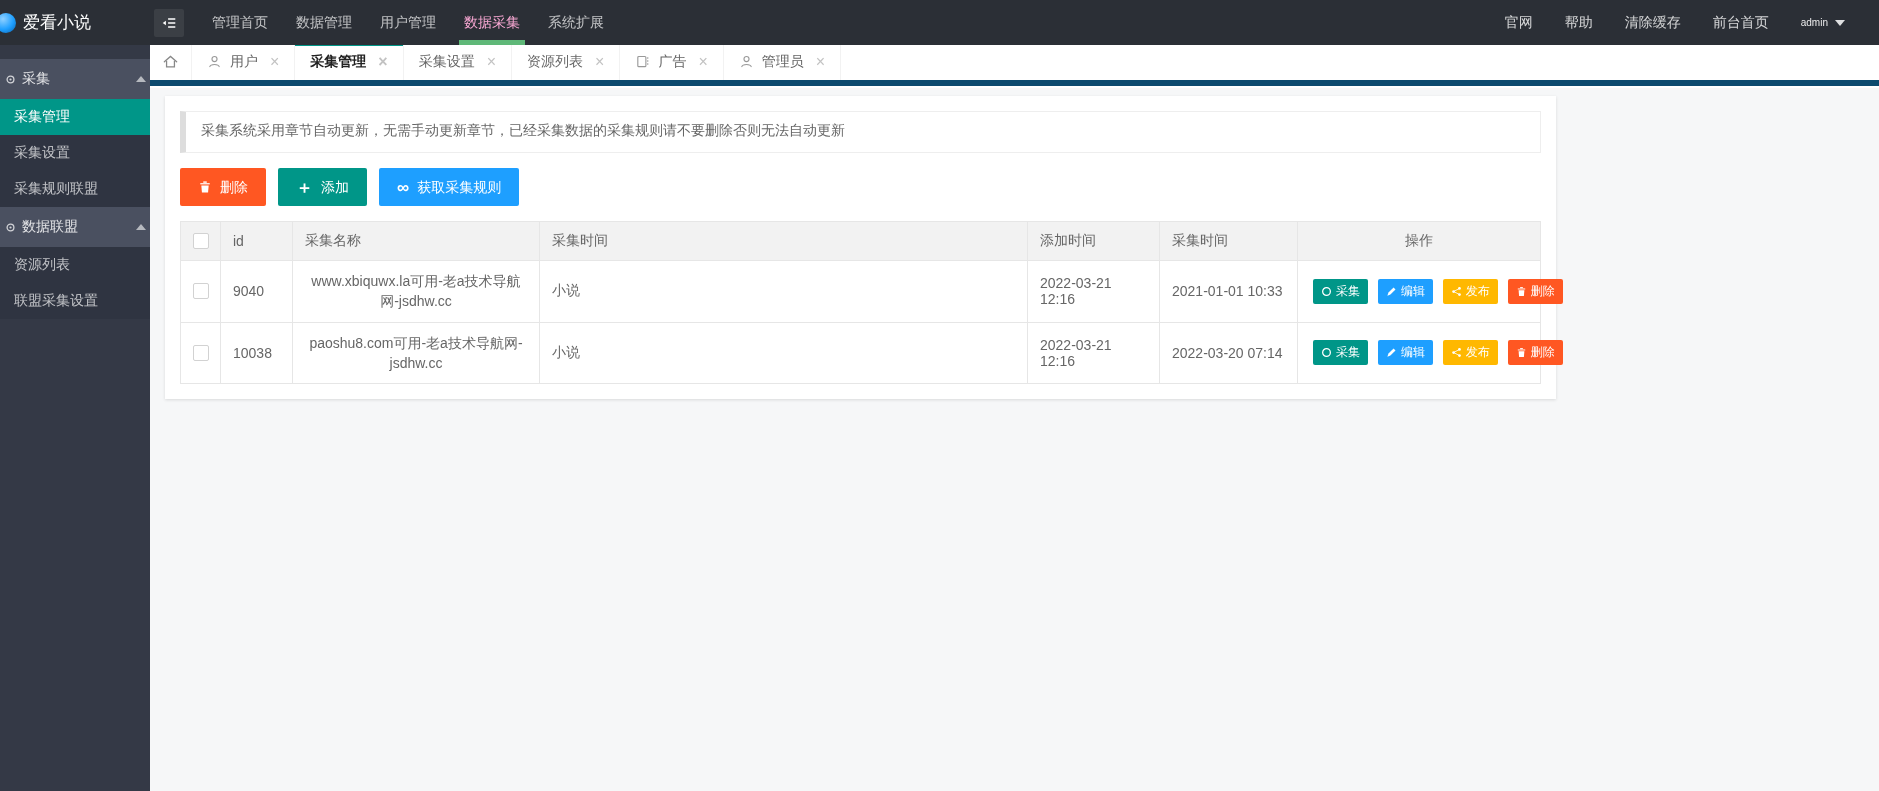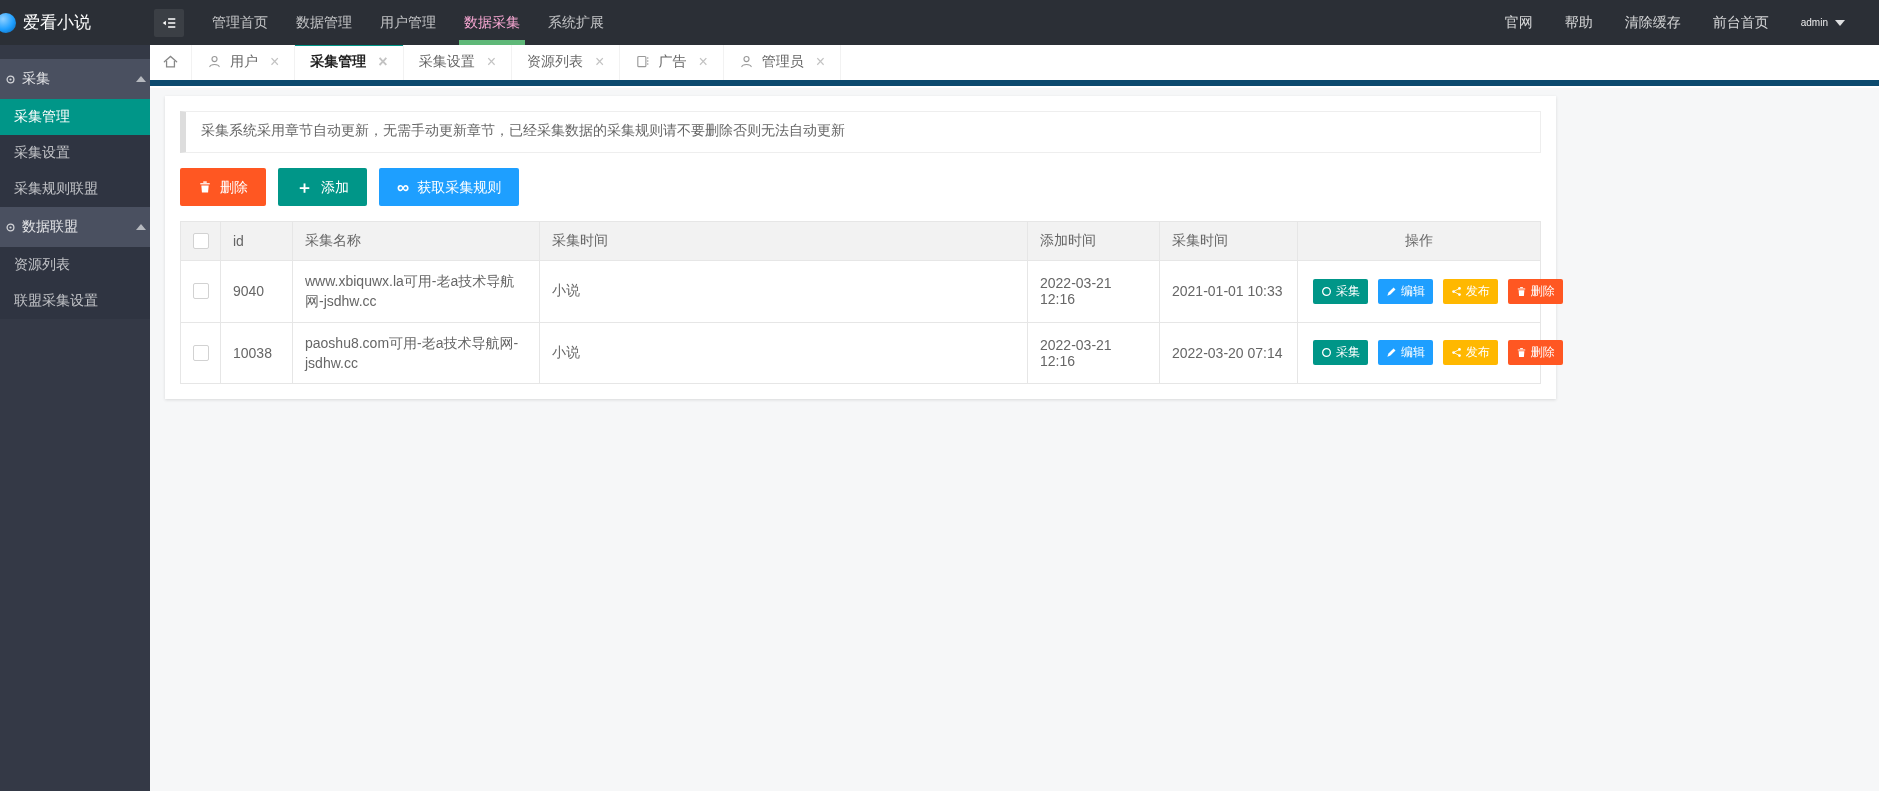--- a/index.html
+++ b/index.html
@@ -62,21 +62,21 @@
     font-family:inherit; line-height:1; }
   .btn-danger { background:#FF5722; } .btn-primary { background:#009688; } .btn-info { background:#1E9FFF; }
   .glyph { font-size:17px; line-height:1; font-weight:700; }
 
   .table-wrap { margin-top:15px; }
   table { width:100%; border-collapse:collapse; table-layout:fixed;padding-left:44px; }
   th,td { border:1px solid #e6e6e6; font-size:14px; color:#666; font-weight:400;
     text-align:left; padding:10px 12px; }
   thead th { background:#f2f2f2; }
   .center { text-align:center; }
-  td.name { overflow-wrap:break-word; line-height:1.45; }
+  td.name { overflow-wrap:break-word; line-height:1.45;text-align:center; }
   .checkbox { width:16px; height:16px; border:1px solid #d2d2d2; border-radius:2px;
     background:#fff; margin:0 auto; cursor:pointer; }
   .ops { white-space:nowrap; }
   .btn-xs { height:25px; display:inline-flex; align-items:center; gap:4px; padding:0 8px;
     border:none; border-radius:2px; color:#fff; font-size:12px; margin:0 3px;
     cursor:pointer; font-family:inherit; vertical-align:middle; }
   .bg-green { background:#009688; } .bg-blue { background:#1E9FFF; }
   .bg-yellow { background:#FFB800; } .bg-red { background:#FF5722; }
 </style>
 </head>

